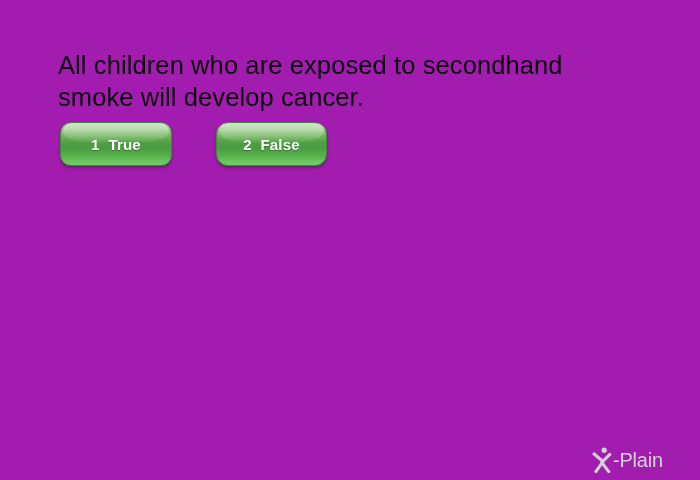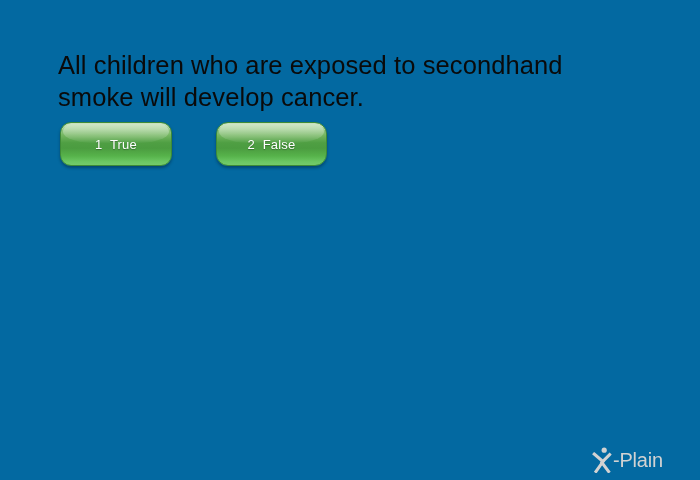--- a/index.html
+++ b/index.html
@@ -15,21 +15,21 @@
     font-family: "Liberation Sans", sans-serif;
     -webkit-font-smoothing: antialiased;
   }
 
   #slide {
     position: absolute;
     left: 0;
     top: 0;
     width: 700px;
     height: 480px;
-    background: #0369a1;
+    background: #a21caf;
   }
 
   
   #question {
     position: absolute;
     left: 58px;
     top: 49px;
     width: 560px;
     font-size: 25.5px;
     line-height: 32px;
@@ -92,22 +92,22 @@
   .answer-label {
     position: absolute;
     left: 0;
     right: 0;
     top: 0;
     bottom: 0;
     display: flex;
     align-items: center;
     justify-content: center;
     color: #ffffff;
-    font-size: 13px;
-    font-weight: normal;
+    font-size: 15px;
+    font-weight: bold;
     letter-spacing: 0.2px;
     text-shadow: 0 1px 1px rgba(0,0,0,0.30);
     z-index: 2;
     white-space: pre;
   }
 
   #btn-true  { left: 0px;   width: 112px; }
   #btn-false { left: 156px; width: 111px; border-radius: 12px; }
 
   

